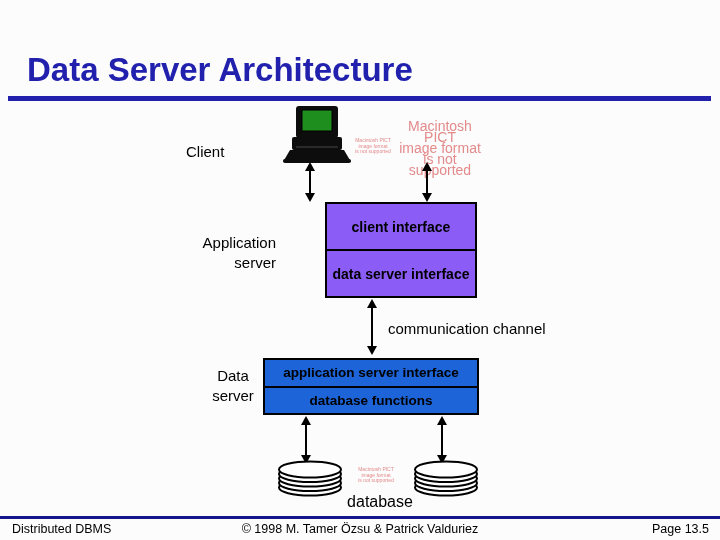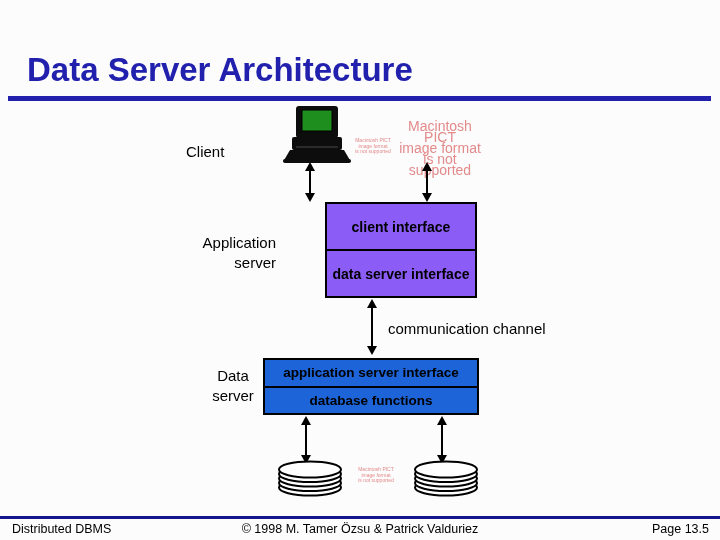--- a/index.html
+++ b/index.html
@@ -134,19 +134,20 @@
     <ellipse cx="33" cy="25" rx="31" ry="8" fill="#fff" stroke="#000" stroke-width="2"></ellipse>
     <ellipse cx="33" cy="20.5" rx="31" ry="8" fill="#fff" stroke="#000" stroke-width="2"></ellipse>
     <ellipse cx="33" cy="16" rx="31" ry="8" fill="#fff" stroke="#000" stroke-width="2"></ellipse>
     <ellipse cx="33" cy="11.5" rx="31" ry="8" fill="#fff" stroke="#000" stroke-width="2"></ellipse>
   </svg>
 
   <div class="abs pict pict-small-bottom preline">Macintosh PICT
 image format
 is not supported</div>
 
+  <div class="abs label database-label">database</div>
 
   <div class="abs footer-rule"></div>
   <div class="abs footer-text footer-left">Distributed DBMS</div>
   <div class="abs footer-text footer-center">© 1998 M. Tamer Özsu &amp; Patrick Valduriez</div>
   <div class="abs footer-text footer-right">Page 13.5</div>
 
 </div>
 
 </body></html>

